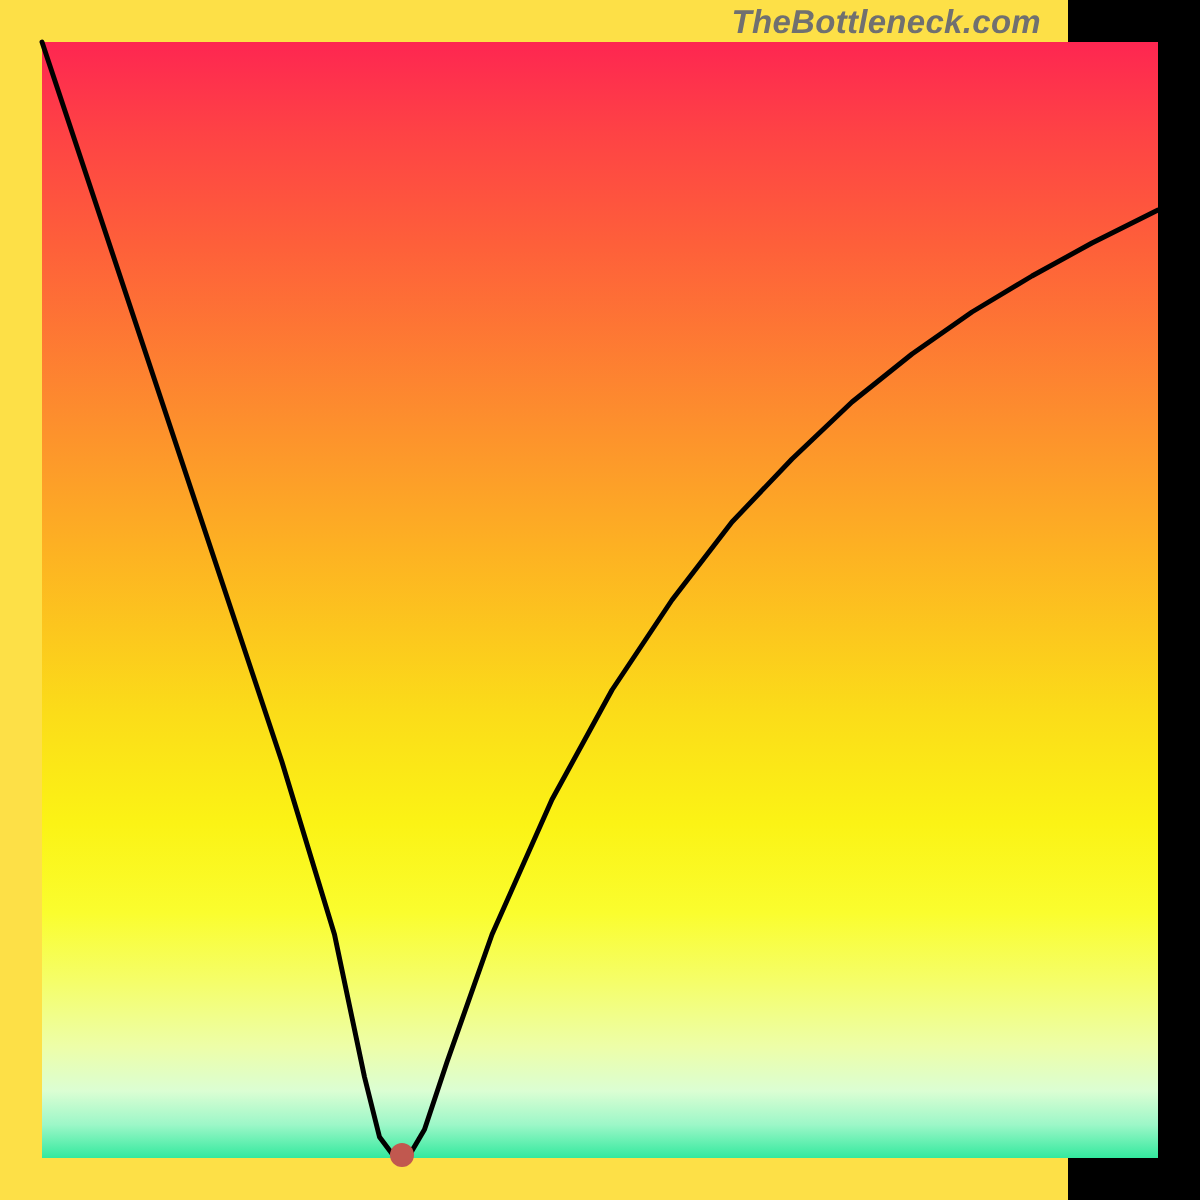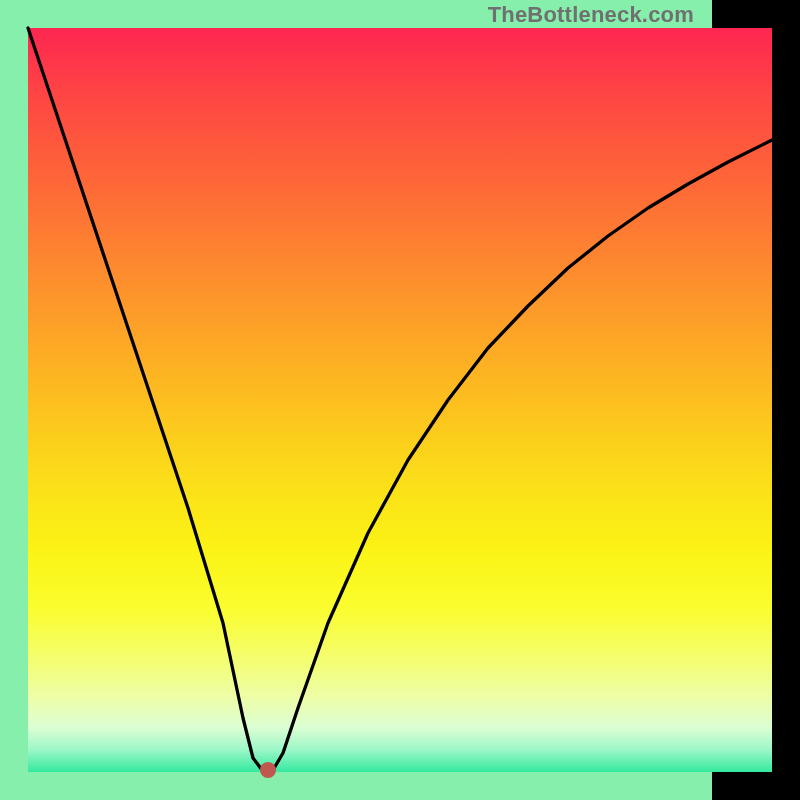--- a/index.html
+++ b/index.html
@@ -8,21 +8,22 @@
     width: 800px;
     height: 800px;
     background: #000;
     font-family: Arial, Helvetica, sans-serif;
     overflow: hidden;
   }
   .frame {
     position: relative;
     width: 712px;
     height: 800px;
-    background: #86efac;
+    background: #fde047;
+    font-style: italic;
   }
   .watermark {
     position: absolute;
     top: 2px;
     right: 18px;
     color: #707070;
     font-size: 22px;
     font-weight: 600;
     letter-spacing: 0.2px;
     user-select: none;

